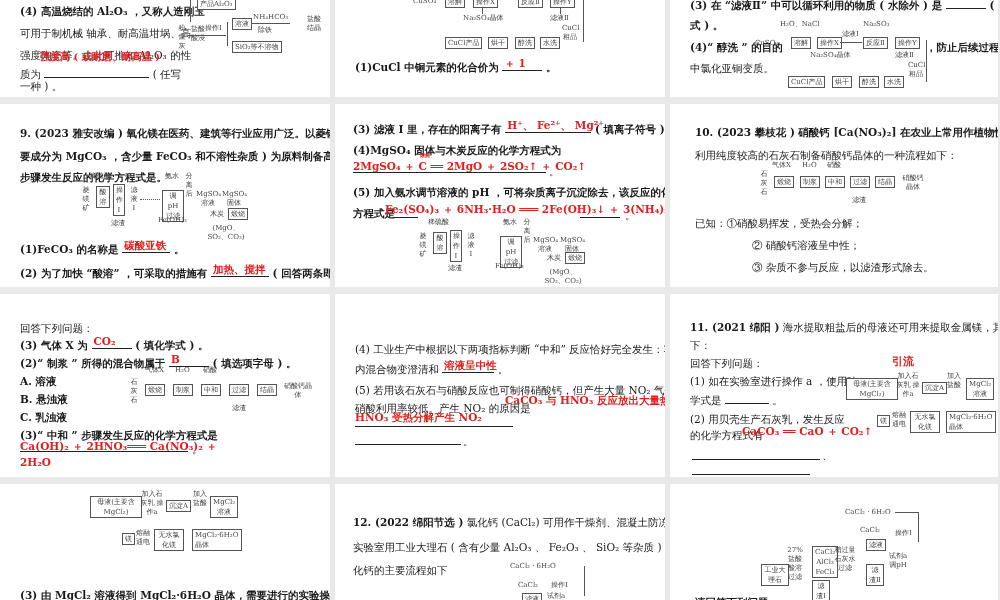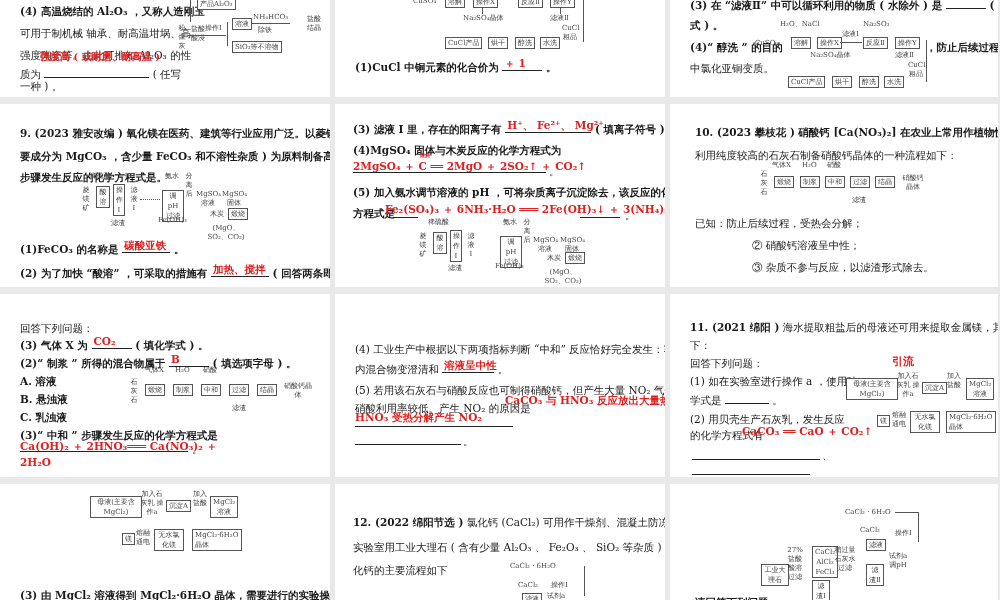--- a/index.html
+++ b/index.html
@@ -193,21 +193,21 @@
     <div class="flab" style="left:157px;top:57px;">硝酸</div>
     <div class="flab" style="left:90px;top:66px;width:8px;white-space:normal;">石灰石</div>
     <div class="fbox" style="left:104px;top:72px;">煅烧</div>
     <div class="fbox" style="left:130px;top:72px;">制浆</div>
     <div class="fbox" style="left:155px;top:72px;">中和</div>
     <div class="fbox" style="left:180px;top:72px;">过滤</div>
     <div class="fbox" style="left:205px;top:72px;">结晶</div>
     <div class="flab" style="left:230px;top:70px;width:26px;white-space:normal;">硝酸钙晶体</div>
     <div class="flab" style="left:182px;top:92px;">滤渣</div>
   </div>
-  <div class="txt" style="left:25px;top:108px;">已知：防止后续过程，受热会分解；</div>
+  <div class="txt" style="left:25px;top:108px;">已知：①硝酸易挥发，受热会分解；</div>
   <div class="txt" style="left:82px;top:130px;">② 硝酸钙溶液呈中性；</div>
   <div class="txt" style="left:82px;top:152px;">③ 杂质不参与反应，以滤渣形式除去。</div>
 </div>
 
 <div class="slide c0 r2">
   <div class="txt" style="left:20px;top:23px;">回答下列问题：</div>
   <div class="txt b" style="left:20px;top:40px;">
     <span>(3) 气体 X 为</span>
     <span class="blank" style="width:28px;"><span class="ans">CO₂</span></span>
     <span>( 填化学式 ) 。</span>

